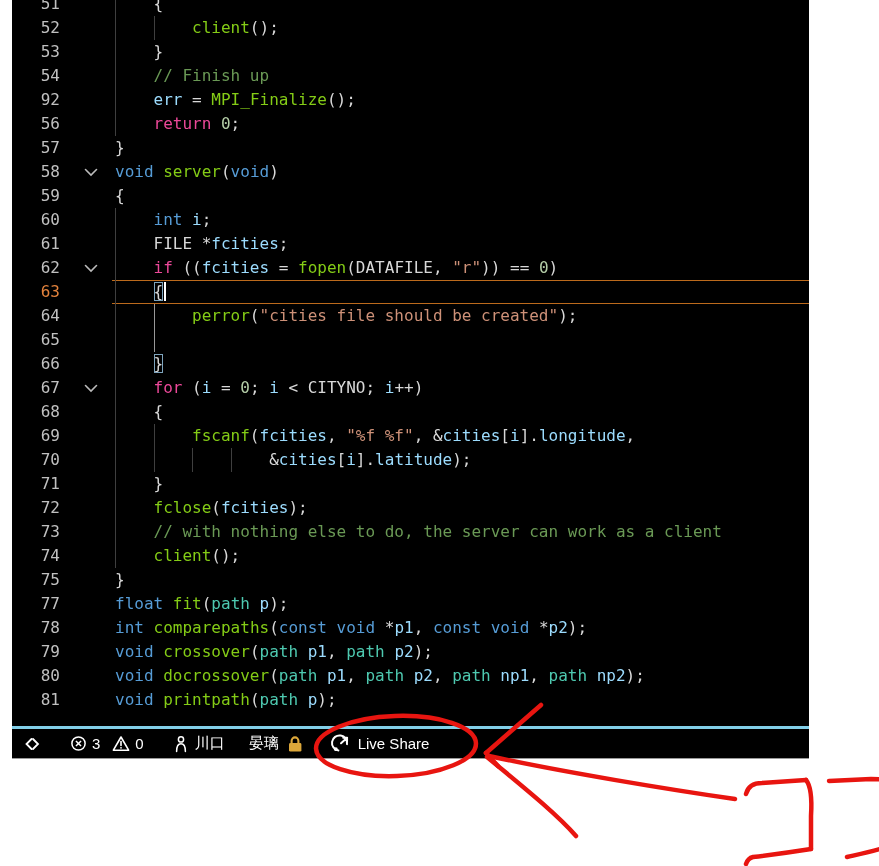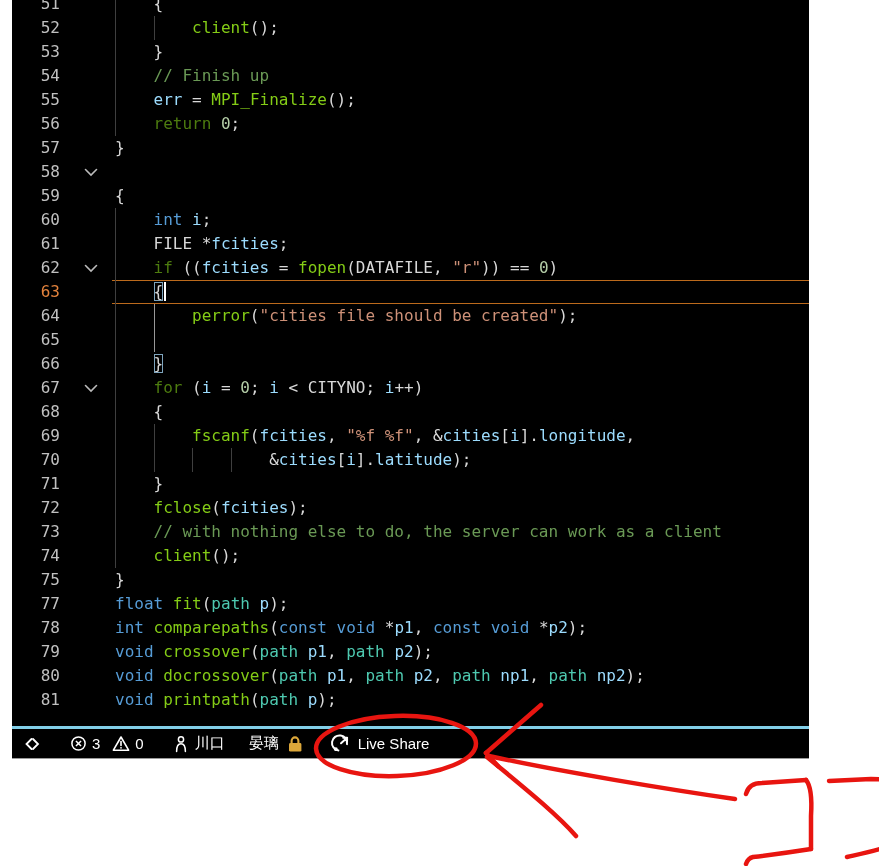--- a/index.html
+++ b/index.html
@@ -25,21 +25,21 @@
   .panel-border{position:absolute;left:0;top:726px;width:797px;height:3px;background:var(--panel-border);}
   .statusbar{position:absolute;left:0;top:729px;width:797px;height:29px;background:var(--sb-bg,#000);
              display:flex;align-items:center;padding-left:11px;box-sizing:border-box;color:#fff;font-size:15px;}
   .statusbar .sb-item{display:flex;align-items:center;flex:0 0 auto;}
   .statusbar svg{display:block;}
   .sb-shadow{position:absolute;left:0;top:758px;width:797px;height:1px;background:#9a9a9a;}
   
   .annot{position:absolute;left:0;top:0;width:879px;height:866px;pointer-events:none;}
   .annot *{stroke:var(--red);stroke-width:4.5;fill:none;stroke-linecap:round;stroke-linejoin:round;}
 </style>
-<style>.tk-plain{color:#d8d8d8}.tk-plainb{color:#d8d8d8}.tk-kw{color:#569cd6}.tk-ctrl{color:#4d7c0f}.tk-fn{color:#84cc16}.tk-str{color:#ce9178}.tk-com{color:#6a9955}.tk-num{color:#b5cea8}.tk-var{color:#9cdcfe}.tk-type{color:#4ec9b0}</style></head>
+<style>.tk-plain{color:#d8d8d8}.tk-plainb{color:#d8d8d8}.tk-kw{color:#569cd6}.tk-ctrl{color:#ec4899}.tk-fn{color:#84cc16}.tk-str{color:#ce9178}.tk-com{color:#6a9955}.tk-num{color:#b5cea8}.tk-var{color:#9cdcfe}.tk-type{color:#4ec9b0}</style></head>
 <body>
 
 <div class="page">
 
   <div class="editor">
     <div id="lines">
         <div class="line">
           <span class="ln">51</span>
           <i class="guide" style="left: 103px;"></i>
           <pre class="code"><span class="tk-plain">    {</span></pre>
@@ -54,40 +54,41 @@
           <span class="ln">53</span>
           <i class="guide" style="left: 103px;"></i>
           <pre class="code"><span class="tk-plain">    }</span></pre>
         </div>
         <div class="line">
           <span class="ln">54</span>
           <i class="guide" style="left: 103px;"></i>
           <pre class="code"><span class="tk-plain">    </span><span class="tk-com">// Finish up</span></pre>
         </div>
         <div class="line">
-          <span class="ln">55</span>
+          <span class="ln">92</span>
           <i class="guide" style="left: 103px;"></i>
           <pre class="code"><span class="tk-plain">    </span><span class="tk-var">err</span><span class="tk-plain"> = </span><span class="tk-fn">MPI_Finalize</span><span class="tk-plain">();</span></pre>
         </div>
         <div class="line">
           <span class="ln">56</span>
           <i class="guide" style="left: 103px;"></i>
           <pre class="code"><span class="tk-plain">    </span><span class="tk-ctrl">return</span><span class="tk-plain"> </span><span class="tk-num">0</span><span class="tk-plain">;</span></pre>
         </div>
         <div class="line">
           <span class="ln">57</span>
           <pre class="code"><span class="tk-plain">}</span></pre>
         </div>
         <div class="line">
           <span class="ln">58</span>
           <span class="fold">
             <svg width="14" height="9" viewBox="0 0 14 9">
               <path d="M1.5 1.5 L7 7 L12.5 1.5" stroke="#bbb" stroke-width="1.6" fill="none" stroke-linecap="round"></path>
             </svg>
           </span>
+          <pre class="code"><span class="tk-kw">void</span><span class="tk-plain"> </span><span class="tk-fn">server</span><span class="tk-plain">(</span><span class="tk-kw">void</span><span class="tk-plain">)</span></pre>
         </div>
         <div class="line">
           <span class="ln">59</span>
           <pre class="code"><span class="tk-plain">{</span></pre>
         </div>
         <div class="line">
           <span class="ln">60</span>
           <i class="guide" style="left: 103px;"></i>
           <pre class="code"><span class="tk-plain">    </span><span class="tk-kw">int</span><span class="tk-plain"> </span><span class="tk-var">i</span><span class="tk-plain">;</span></pre>
         </div>

